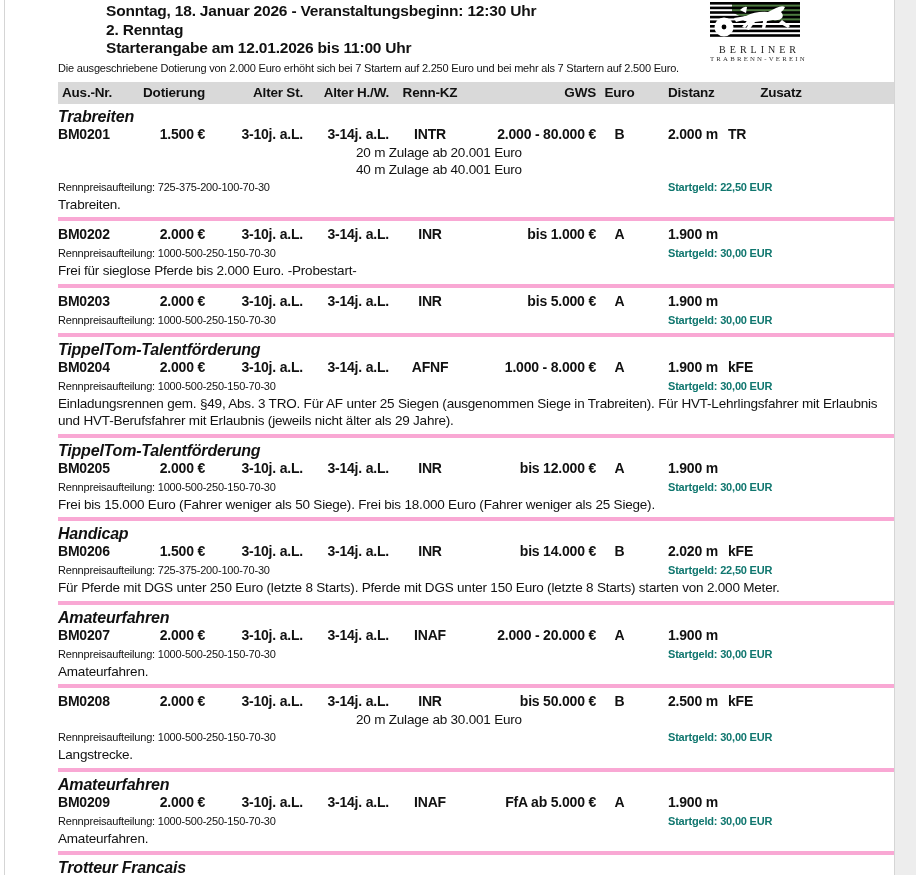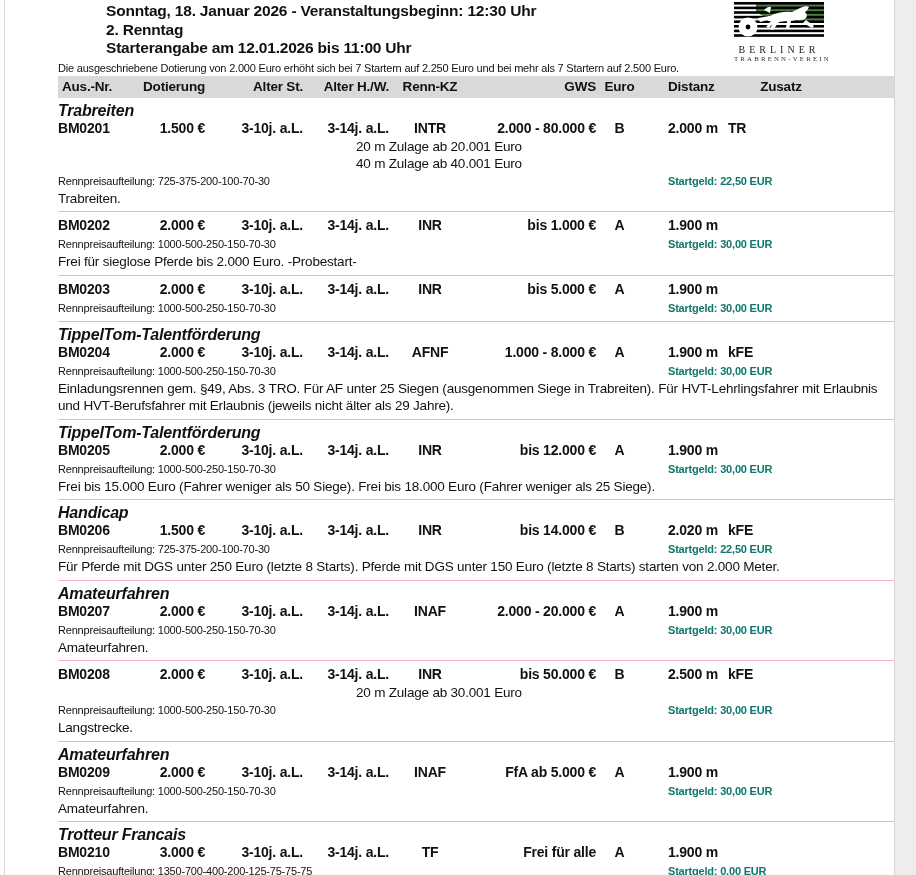--- a/index.html
+++ b/index.html
@@ -8,39 +8,39 @@
   .right-gutter { position:fixed; top:0; right:0; width:21px; height:100%; background:#ededed; }
   .page { margin-left:4px; margin-right:21px; background:#fff; min-height:875px;
     border-left:1px solid #d5d5d5; border-right:1px solid #d5d5d5; }
   .content { padding:2px 0 0 53px; width:890px; position:relative; }
 
   
   .hline { font-size:15.5px; font-weight:700; line-height:18.5px;margin-left:48px; }
   .note  { font-size:11px; font-weight:400; line-height:16px; margin-top:2px; }
 
   
-  .logo { position:absolute; left:729px; top:2px; width:90px; text-align:center; }
+  .logo { position:absolute; left:705px; top:2px; width:90px; text-align:right; }
   .logo-l1 { font-family:"Liberation Serif", serif; font-size:10px; letter-spacing:4px;
     color:#222; margin-top:2px; white-space:nowrap; }
   .logo-l2 { font-family:"Liberation Serif", serif; font-size:6.8px; letter-spacing:2.2px;
     color:#333; white-space:nowrap; }
 
   
   .grid { display:grid; grid-template-columns:75px 72px 98px 86px 82px 125px 47px 25px 58px 110px; }
   .thead { background:#d9d9d9; height:22px; align-items:center; width:836px;
-    font-size:13.5px; font-weight:700; }
+    margin-top:6px; font-size:13.5px; font-weight:700; }
   .c1{text-align:left; padding-left:4px;} .c2{text-align:right;} .c3{text-align:right;}
   .c4{text-align:right;} .c5{text-align:center;} .c6{text-align:right;}
   .c7{text-align:center;} .c9{text-align:left;} .c10{text-align:left; padding-left:2px;}
   .h10{text-align:center; padding-left:0;}
 
   
   #races { width:836px; }
   .race-block { padding:4px 0 4px 0; }
-  .race-block + .race-block { border-top:1px solid #f9a8d4; }
+  .race-block + .race-block { border-top:4px solid #f9a8d4; }
   .category { font-size:16px; font-weight:700; font-style:italic; line-height:17px; }
   .race-row { font-size:14px; font-weight:700; line-height:19px; }
   .race-row .c1 { padding-left:0; }
   .zulage { font-size:13.5px; font-weight:400; line-height:17px; padding-left:298px; }
   .prize-line { position:relative; font-size:11px; font-weight:400; line-height:18px; }
   .startgeld { position:absolute; left:610px; top:0; color:#0f766e; font-weight:700; }
   .desc { font-size:13.5px; font-weight:400; line-height:17.5px; width:836px; }
 </style>
 </head>
 <body>

